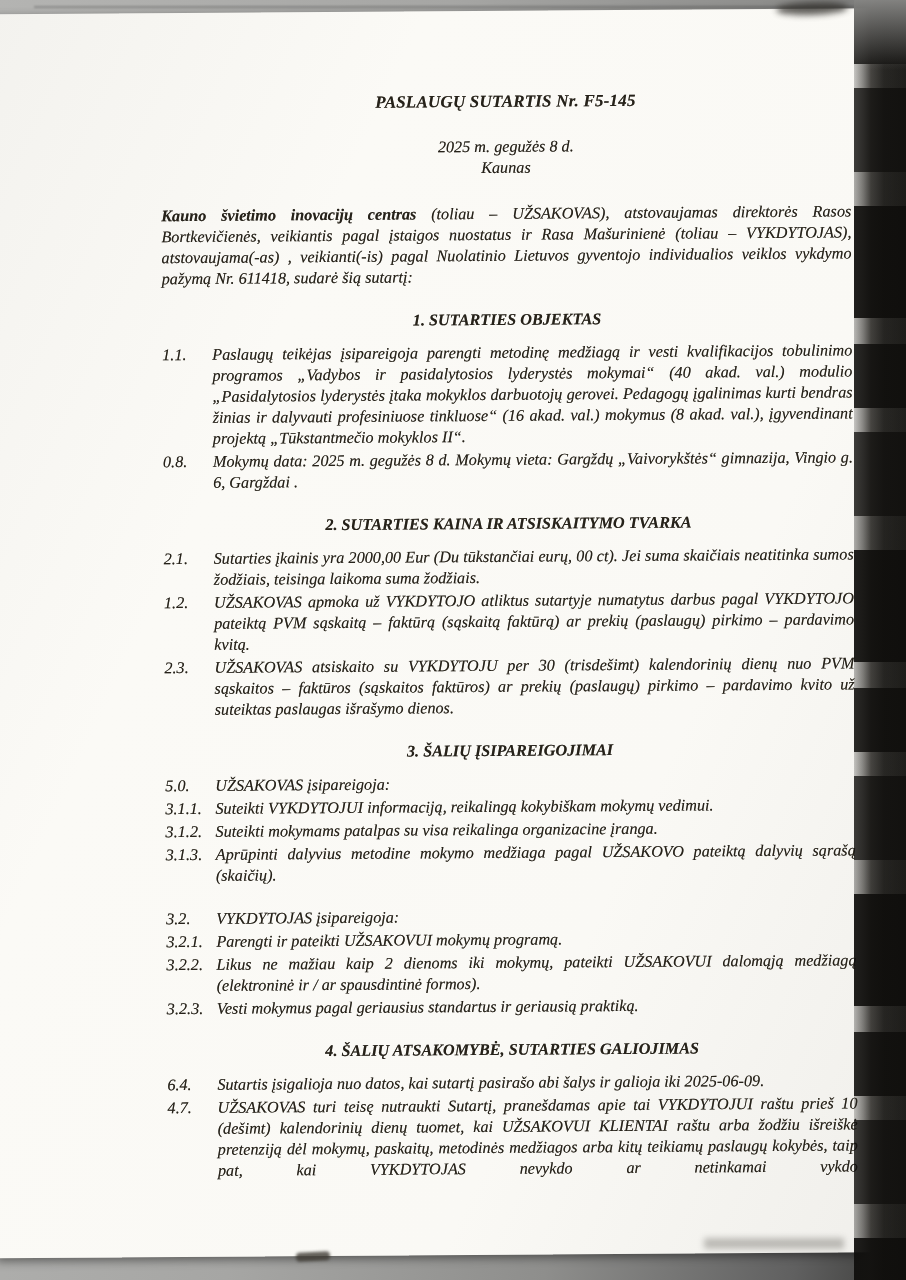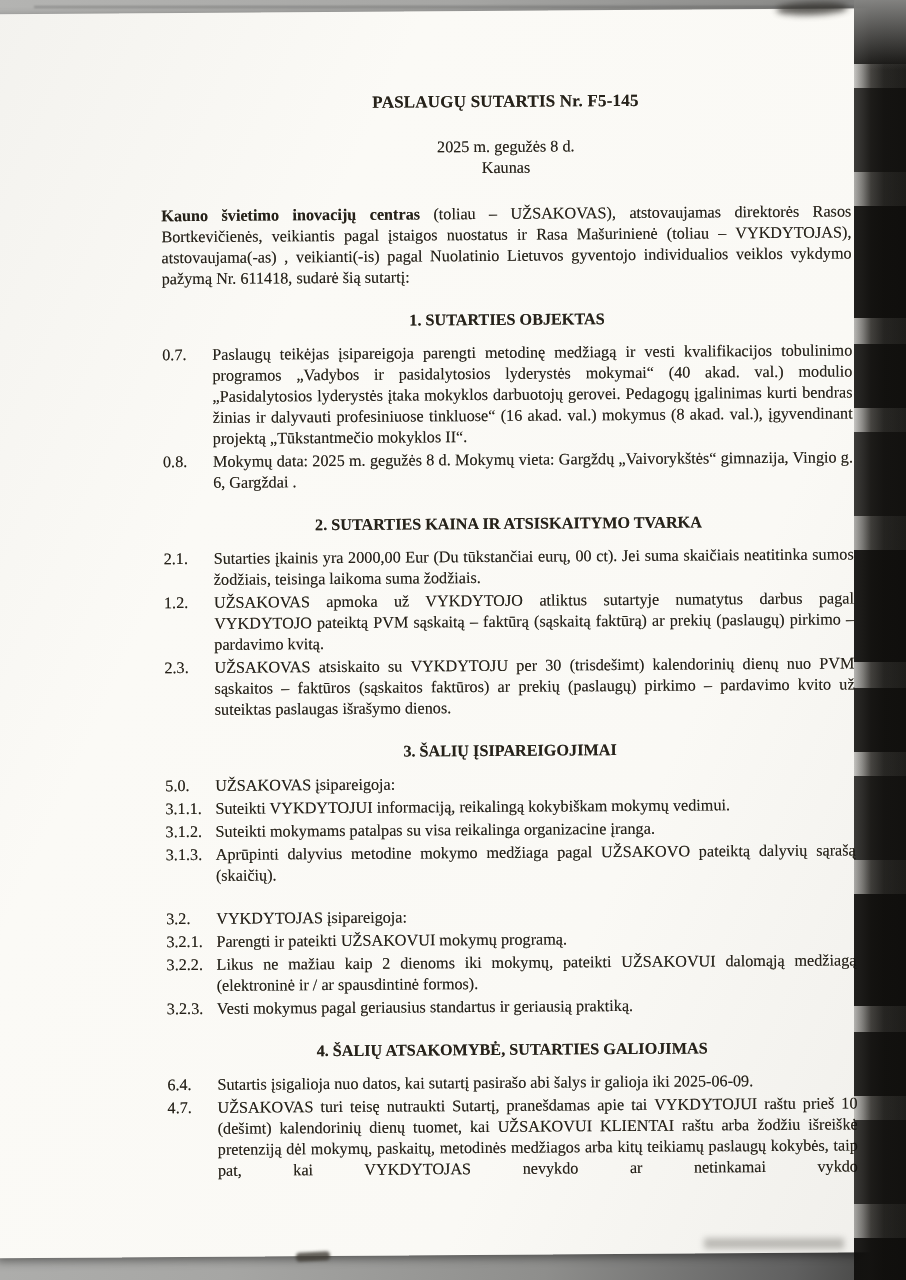--- a/index.html
+++ b/index.html
@@ -10,20 +10,21 @@
     width: 906px;
     height: 1280px;
     overflow: hidden;
     position: relative;
     background: linear-gradient(100deg, #b4b4b2 0%, #a6a6a4 40%, #8e8e8c 68%, #606060 90%, #3c3c3a 100%);
     font-family: "Liberation Serif", serif;
   }
   .scan {
     position: absolute;
     inset: 0;
+    font-style: italic;
   }
   .paper {
     position: absolute;
     left: -12px;
     top: 14px;
     width: 884px;
     height: 1244px;
     background: linear-gradient(115deg, #f3f2ee 0%, #fbfaf6 30%, #faf9f5 70%, #f0efeb 100%);
     transform: rotate(-0.4deg);
     transform-origin: 60px 20px;
@@ -156,21 +157,21 @@
 
       <h1 class="doc-title">PASLAUGŲ SUTARTIS Nr. F5-145</h1>
       <div class="doc-date">2025 m. gegužės 8 d.</div>
       <div class="doc-place">Kaunas</div>
 
       <p class="preamble"><strong>Kauno švietimo inovacijų centras</strong><span> (toliau – UŽSAKOVAS), atstovaujamas direktorės Rasos Bortkevičienės, veikiantis pagal įstaigos nuostatus ir Rasa Mašurinienė (toliau – VYKDYTOJAS), atstovaujama(-as) , veikianti(-is) pagal Nuolatinio Lietuvos gyventojo individualios veiklos vykdymo pažymą Nr. 611418, sudarė šią sutartį:</span></p>
 
       <h2 class="sec">1. SUTARTIES OBJEKTAS</h2>
 
       <p class="clause">
-        <span class="num">0.7.</span>
+        <span class="num">1.1.</span>
         <span class="txt">Paslaugų teikėjas įsipareigoja parengti metodinę medžiagą ir vesti kvalifikacijos tobulinimo programos „Vadybos ir pasidalytosios lyderystės mokymai“ (40 akad. val.) modulio „Pasidalytosios lyderystės įtaka mokyklos darbuotojų gerovei. Pedagogų įgalinimas kurti bendras žinias ir dalyvauti profesiniuose tinkluose“ (16 akad. val.) mokymus (8 akad. val.), įgyvendinant projektą „Tūkstantmečio mokyklos II“.</span>
       </p>
       <p class="clause">
         <span class="num">0.8.</span>
         <span class="txt">Mokymų data: 2025 m. gegužės 8 d. Mokymų vieta: Gargždų „Vaivorykštės“ gimnazija, Vingio g. 6, Gargždai .</span>
       </p>
 
       <h2 class="sec">2. SUTARTIES KAINA IR ATSISKAITYMO TVARKA</h2>
 
       <p class="clause">

